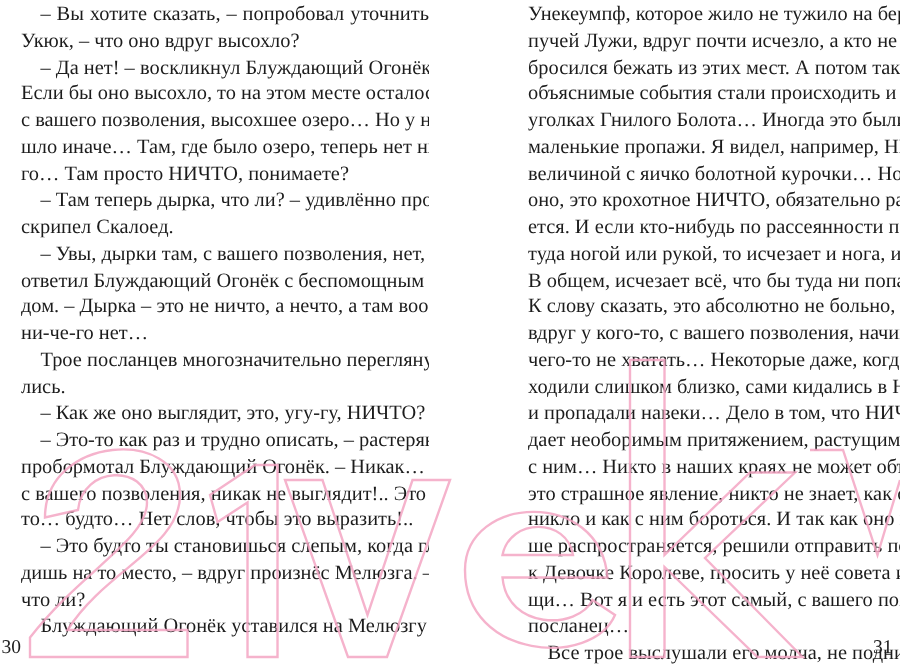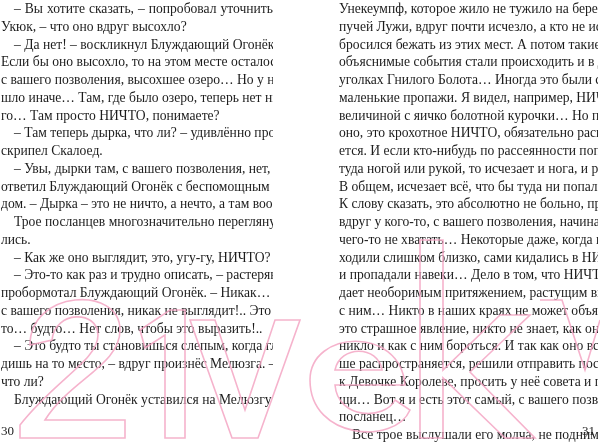--- a/index.html
+++ b/index.html
@@ -4,20 +4,21 @@
 <style>
   html, body { margin: 0; padding: 0; background: #ffffff; }
   body { width: 600px; height: 443px; position: relative; overflow: hidden; }
   .page {
     position: absolute; top: 0;
     font-family: "Liberation Serif", "DejaVu Serif", serif;
     font-size: 13.6px;
     line-height: 17.75px;
     color: #1c1c1c;
     text-align: justify;
+    padding-left: 13px;
   }
   .page.left { left: 1px; width: 272px; }
   .page.right { left: 339px; width: 259px; }
   .page .line { display: block; text-align: justify; text-align-last: justify; white-space: nowrap; overflow: hidden; }
   .page .line.last { text-align-last: left; }
   .page .line.ind { padding-left: 13px; }
   .pgnum {
     position: absolute; top: 423px;
     font-family: Liberation Serif, serif;
     font-size: 13px; color: #1c1c1c;
@@ -38,20 +39,21 @@
     <span class="line ind">– Да нет! – воскликнул Блуждающий Огонёк. –</span>
     <span class="line">Если бы оно высохло, то на этом месте осталось бы,</span>
     <span class="line">с вашего позволения, высохшее озеро… Но у нас вы-</span>
     <span class="line">шло иначе… Там, где было озеро, теперь нет ниче-</span>
     <span class="line last">го… Там просто НИЧТО, понимаете?</span>
     <span class="line ind">– Там теперь дырка, что ли? – удивлённо про-</span>
     <span class="line last">скрипел Скалоед.</span>
     <span class="line ind">– Увы, дырки там, с вашего позволения, нет, –</span>
     <span class="line">ответил Блуждающий Огонёк с беспомощным ви-</span>
     <span class="line">дом. – Дырка – это не ничто, а нечто, а там вообще</span>
+    <span class="line last">ни-че-го нет…</span>
     <span class="line ind">Трое посланцев многозначительно перегляну-</span>
     <span class="line last">лись.</span>
     <span class="line ind">– Как же оно выглядит, это, угу-гу, НИЧТО? –</span>
     <span class="line ind">– Это-то как раз и трудно описать, – растерянно</span>
     <span class="line">пробормотал Блуждающий Огонёк. – Никак… Это,</span>
     <span class="line">с вашего позволения, никак не выглядит!.. Это буд-</span>
     <span class="line last">то… будто… Нет слов, чтобы это выразить!..</span>
     <span class="line ind">– Это будто ты становишься слепым, когда гля-</span>
     <span class="line">дишь на то место, – вдруг произнёс Мелюзга. – Так,</span>
     <span class="line last">что ли?</span>

